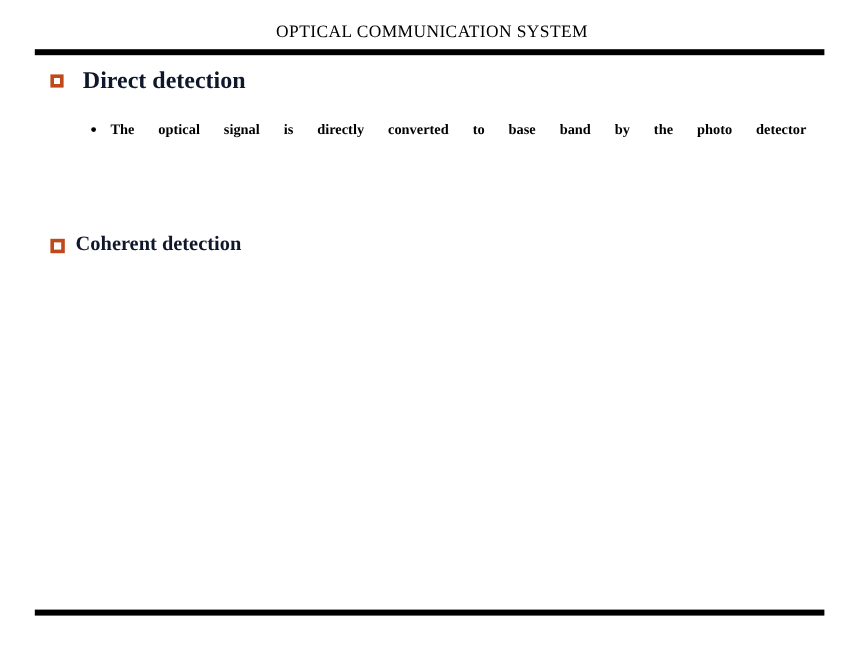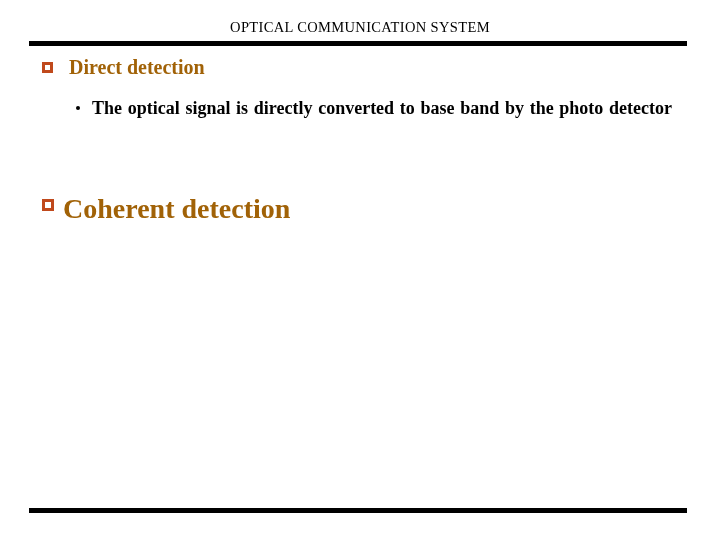--- a/index.html
+++ b/index.html
@@ -47,21 +47,21 @@
   .content {
     position: absolute;
     left: 0;
     top: 56px;
     width: 720px;
   }
 
   .level1 {
     display: flex;
     align-items: flex-start;
-    color: #a16207;
+    color: #0f172a;
     font-weight: 700;
     font-family: "Liberation Serif", "DejaVu Serif", serif;
     line-height: 1.15;
   }
   .level1 .sq {
     flex: 0 0 auto;
     display: inline-block;
     box-sizing: border-box;
     border: 3px solid #C0491C;
     background: #ffffff;
@@ -80,42 +80,42 @@
   .h-direct .sq {
     width: 11px;
     height: 11px;
     margin-top: 6px;
     margin-right: 16px;
   }
 
   
   .h-coherent {
     padding-left: 42px;
-    font-size: 28px;
+    font-size: 17px;
     margin-top: 44px;
   }
   .h-coherent .sq {
     width: 12px;
     height: 12px;
     margin-top: 6px;
     margin-right: 9px;
   }
 
   
   .sublist {
     margin: 0;
     padding: 0;
     list-style: none;
   }
   .subitem {
     position: relative;
     color: #000000;
     font-weight: 700;
     font-family: "Liberation Serif", "DejaVu Serif", serif;
-    font-size: 18px;
+    font-size: 12px;
     line-height: 26.8px;
     text-align: justify;
     text-justify: inter-word;
   }
   .subitem .dot {
     position: absolute;
     left: 0;
     top: 11px;
     width: 4px;
     height: 4px;

